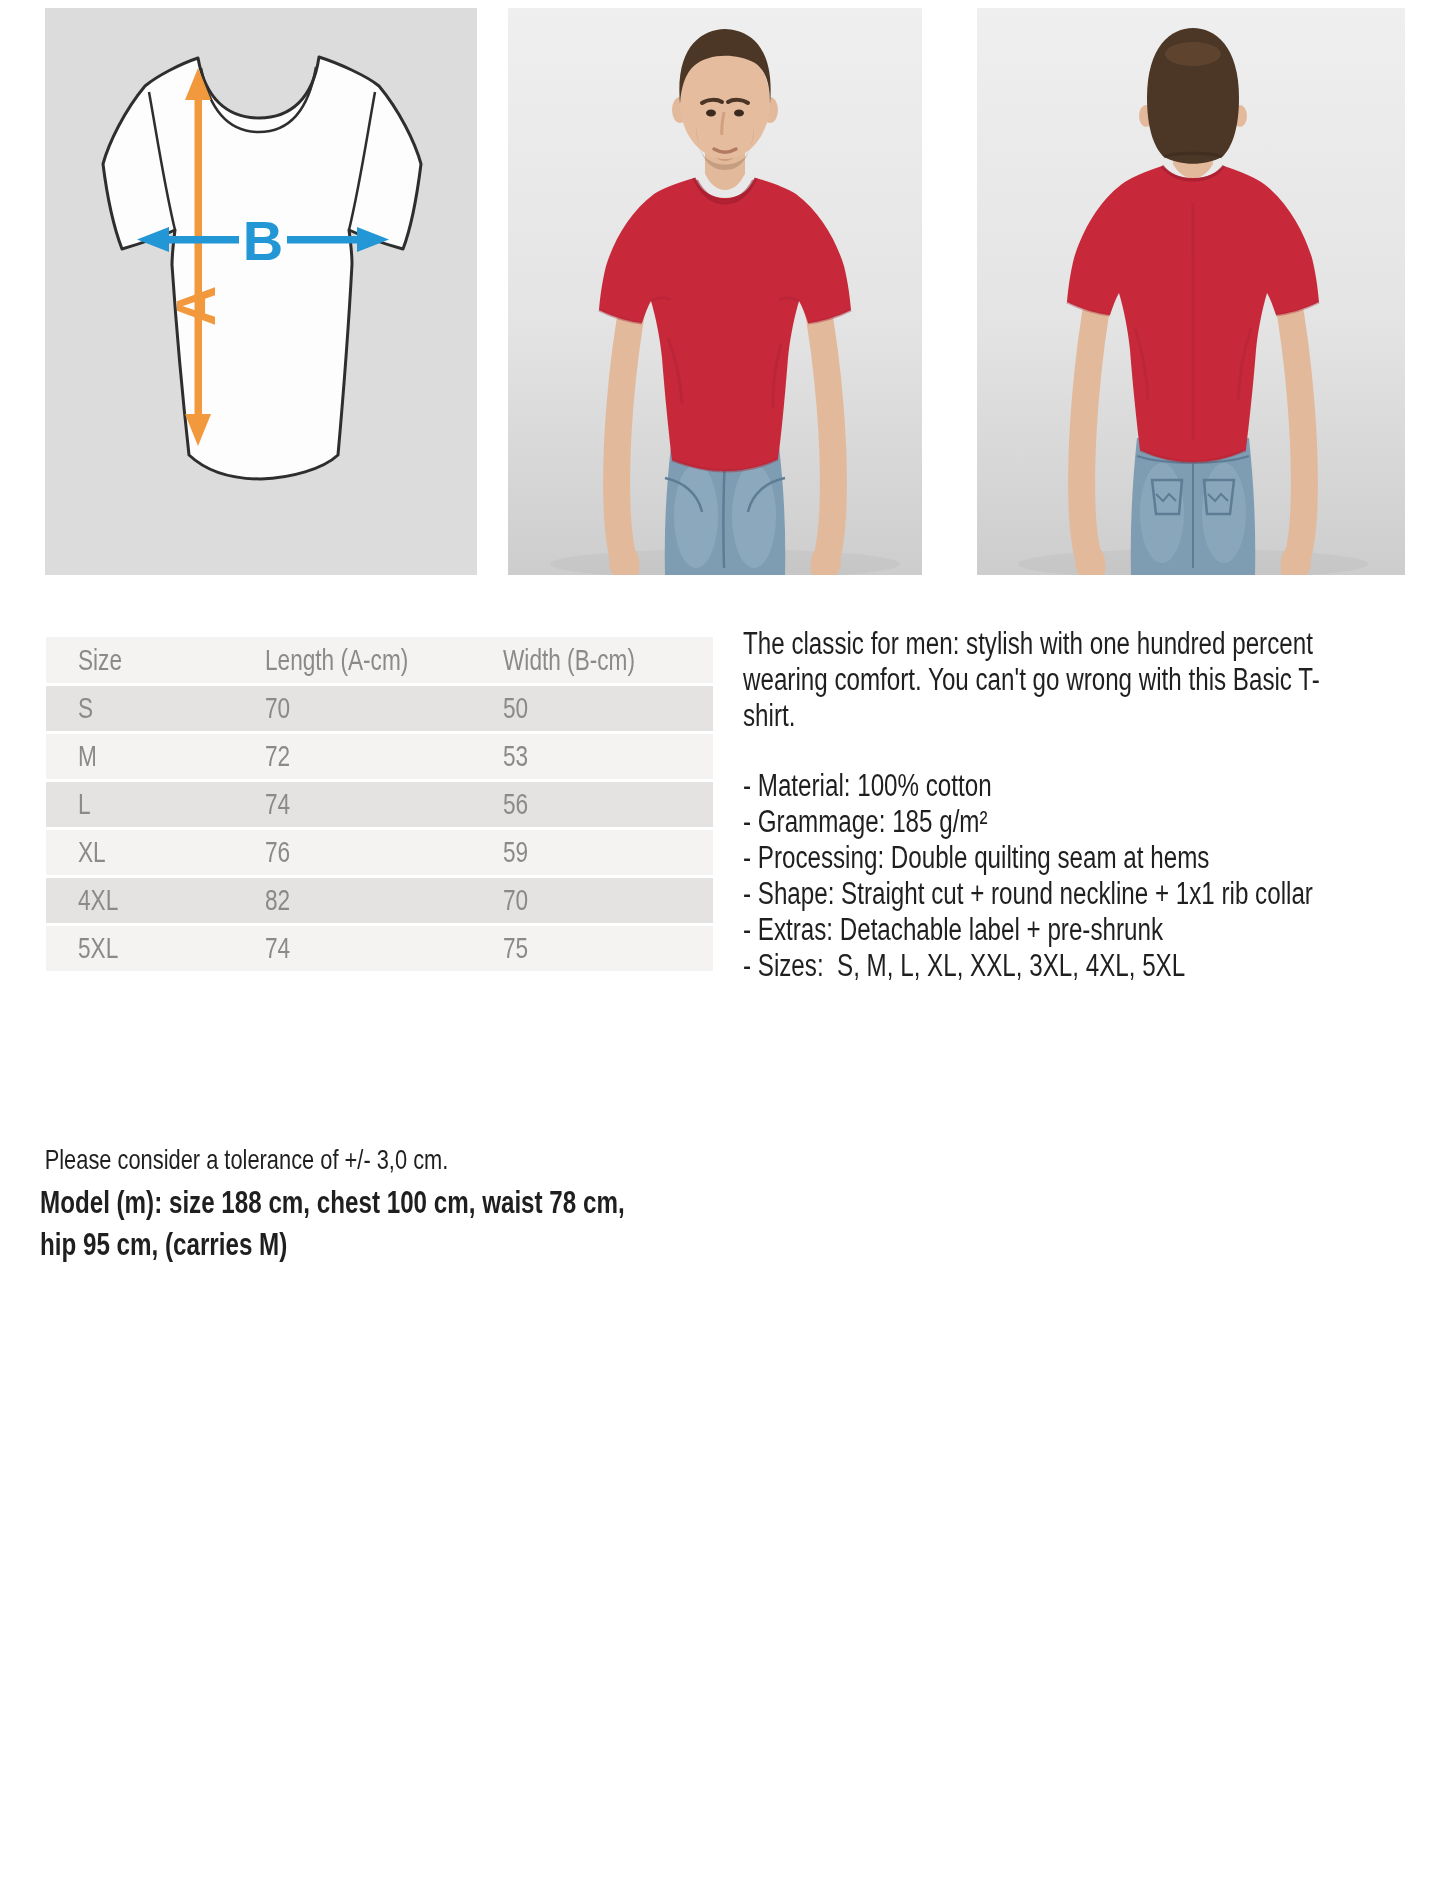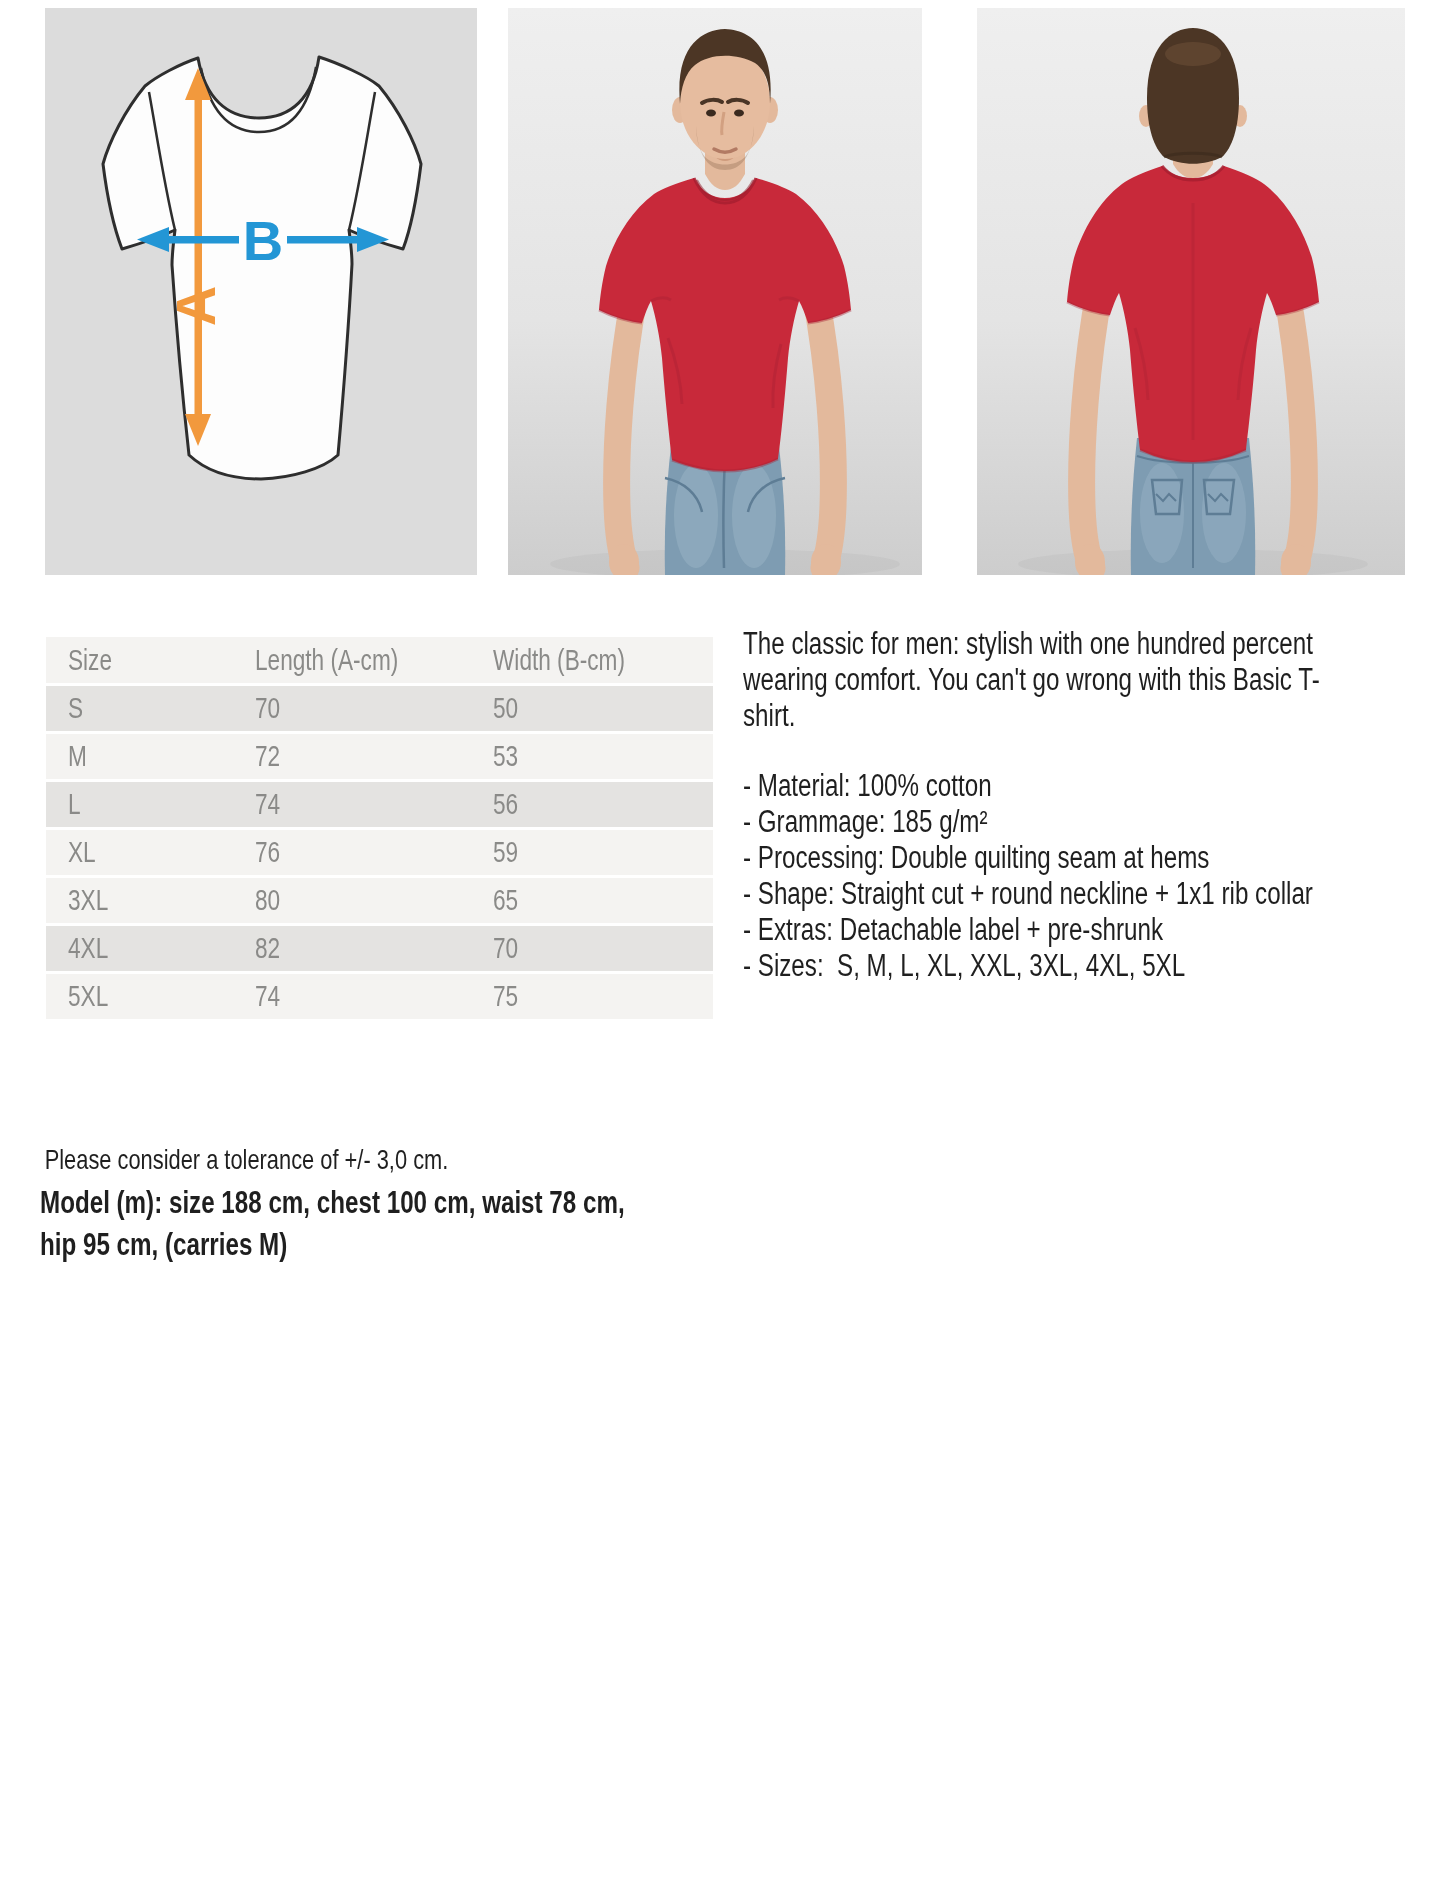--- a/index.html
+++ b/index.html
@@ -15,21 +15,21 @@
   .panel svg{display:block;width:100%;height:100%;}
 
   
   .size-table{position:absolute;left:46px;top:637px;width:667px;
     display:flex;flex-direction:column;gap:3px;}
   .trow{display:grid;grid-template-columns:187px 238px 1fr;align-items:center;
     height:45px;font-size:29px;color:var(--table-text,#8a8a88);}
   .trow.header{height:46px;background:var(--table-header-bg,#f4f3f1);}
   .trow.dark{background:var(--table-row-dark-bg,#e4e3e1);}
   .trow.light{background:var(--table-row-light-bg,#f4f3f1);}
-  .tcell{padding-left:22px;white-space:nowrap;}
+  .tcell{padding-left:32px;white-space:nowrap;}
   .tcell span{display:inline-block;transform:scaleX(0.78);transform-origin:left center;}
 
   
   .description{position:absolute;left:743px;top:626px;width:870px;
     transform:scaleX(0.78);transform-origin:top left;
     color:var(--body-text,#1f1f1f);}
   .desc-intro{width:772px;font-size:31px;line-height:36px;margin:0 0 34px 0;}
   .spec-item{font-size:31px;line-height:36px;white-space:pre;}
 
   
@@ -237,25 +237,20 @@
   <div class="trow dark">
     <div class="tcell"><span>L</span></div>
     <div class="tcell"><span>74</span></div>
     <div class="tcell"><span>56</span></div>
   </div>
   <div class="trow light">
     <div class="tcell"><span>XL</span></div>
     <div class="tcell"><span>76</span></div>
     <div class="tcell"><span>59</span></div>
   </div>
-  <div class="trow light">
-    <div class="tcell"><span>3XL</span></div>
-    <div class="tcell"><span>80</span></div>
-    <div class="tcell"><span>65</span></div>
-  </div>
   <div class="trow dark">
     <div class="tcell"><span>4XL</span></div>
     <div class="tcell"><span>82</span></div>
     <div class="tcell"><span>70</span></div>
   </div>
   <div class="trow light">
     <div class="tcell"><span>5XL</span></div>
     <div class="tcell"><span>74</span></div>
     <div class="tcell"><span>75</span></div>
   </div>

